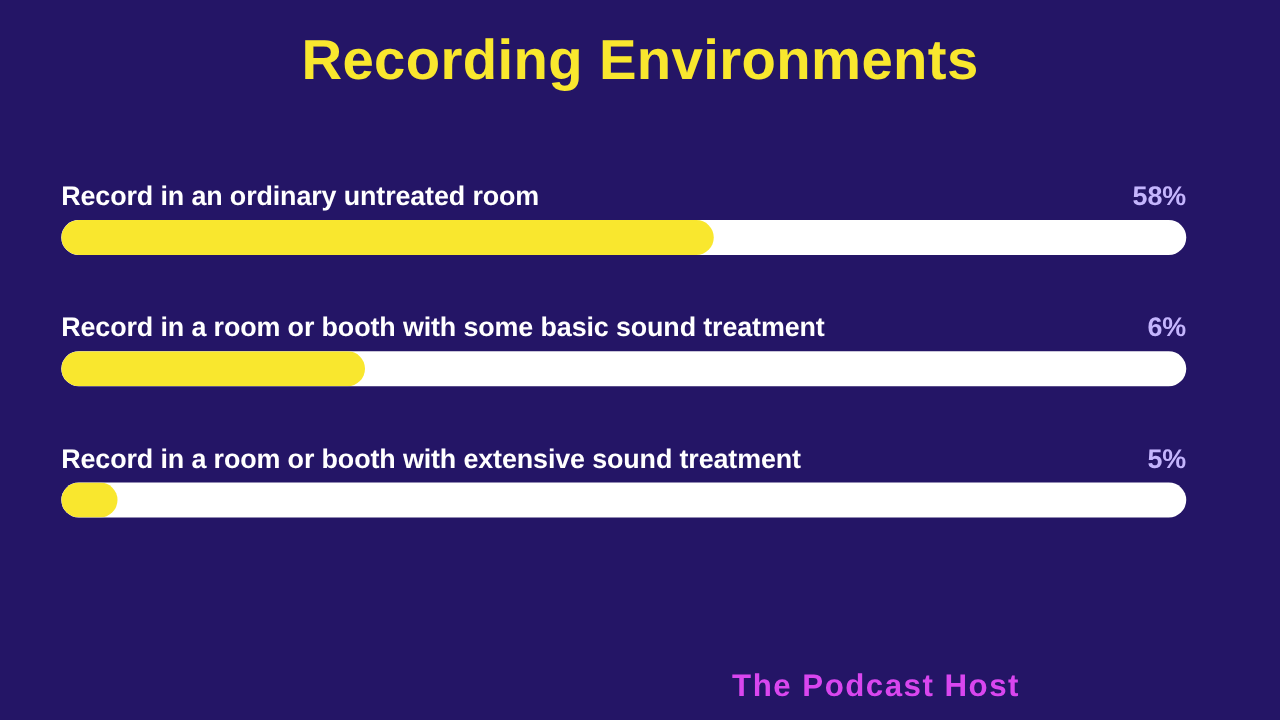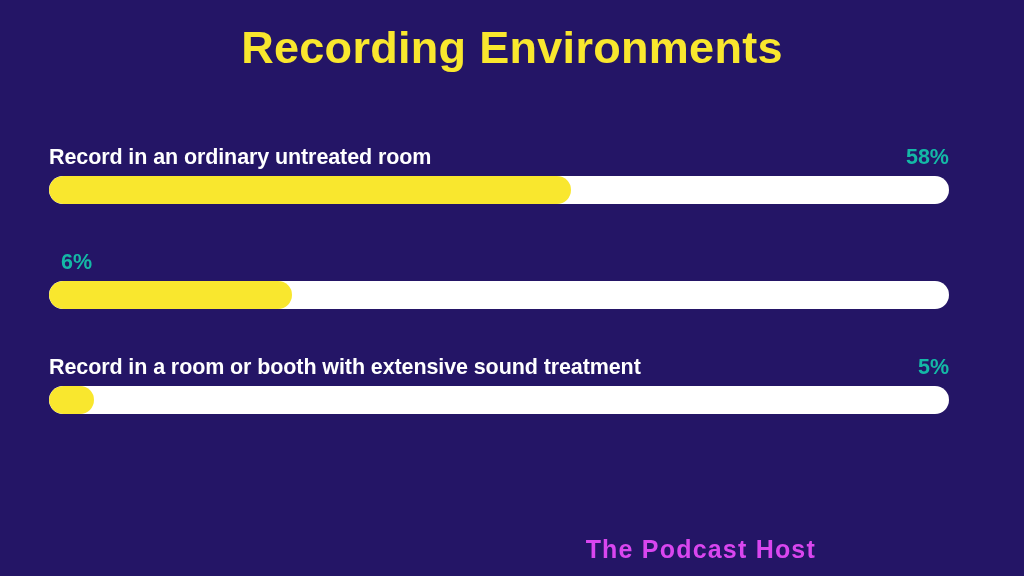--- a/index.html
+++ b/index.html
@@ -65,21 +65,21 @@
   .bar-label {
     color: #FFFFFF;
     font-size: 21.5px;
     font-weight: bold;
     letter-spacing: -0.1px;
     line-height: 1;
     white-space: nowrap;
   }
 
   .bar-value {
-    color: #14b8a6;
+    color: #c4b5fd;
     font-size: 21.5px;
     font-weight: bold;
     line-height: 1;
     white-space: nowrap;
     text-align: right;
     padding-left: 12px;
   }
 
   .bar-track {
     position: relative;
@@ -127,20 +127,21 @@
         <span class="bar-label">Record in an ordinary untreated room</span>
         <span class="bar-value">58%</span>
       </div>
       <div class="bar-track">
         <div class="bar-fill" style="width: 58%;"></div>
       </div>
     </div>
 
     <div class="bar-row">
       <div class="bar-head">
+        <span class="bar-label">Record in a room or booth with some basic sound treatment</span>
         <span class="bar-value">6%</span>
       </div>
       <div class="bar-track">
         <div class="bar-fill" style="width: 27%;"></div>
       </div>
     </div>
 
     <div class="bar-row">
       <div class="bar-head">
         <span class="bar-label">Record in a room or booth with extensive sound treatment</span>

